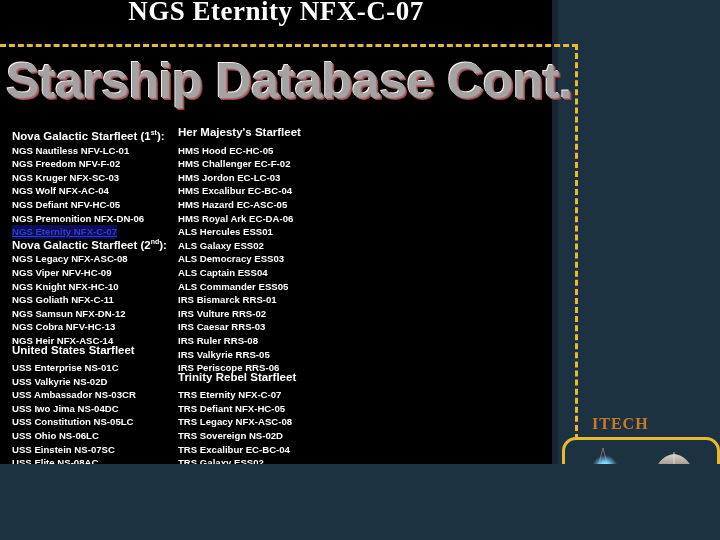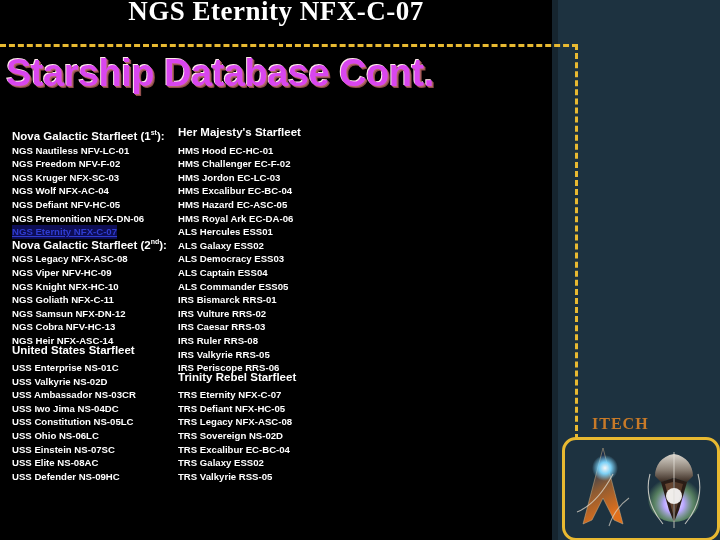--- a/index.html
+++ b/index.html
@@ -13,21 +13,21 @@
     overflow: hidden;
     font-family: "Liberation Sans", sans-serif;
     position: relative;
   }
 
   
   #slide {
     position: absolute;
     left: 0; top: 0;
     width: 720px;
-    height: 540px;
+    height: 464px;
     background: #1d3240;
     overflow: hidden;
   }
 
   
   .seam {
     position: absolute;
     left: 552px; top: 0;
     width: 6px; height: 540px;
     background: #16252f;
@@ -73,23 +73,23 @@
     width: 0;
     height: 396px;
     border-left: 3px dashed #e8b931;
   }
 
   
   .main-heading {
     position: absolute;
     left: 6px; top: 52px;
     width: 552px;
-    font-size: 38px;
-    font-weight: bold;
-    color: #d946ef;
+    font-size: 50px;
+    font-weight: bold;
+    color: #a3a3a3;
     letter-spacing: -0.5px;
     text-shadow:
        1px 1px 0 #b46a6a,
        2px 2px 0 #8e4a4a,
       -1px -1px 0 #ffe9e9;
     white-space: nowrap;
   }
 
   
   .col {
@@ -193,21 +193,21 @@
       <div class="ship-row"><span class="ship">USS Ambassador NS-03CR</span></div>
       <div class="ship-row"><span class="ship">USS Iwo Jima NS-04DC</span></div>
       <div class="ship-row"><span class="ship">USS Constitution NS-05LC</span></div>
       <div class="ship-row"><span class="ship">USS Ohio NS-06LC</span></div>
       <div class="ship-row"><span class="ship">USS Einstein NS-07SC</span></div>
       <div class="ship-row"><span class="ship">USS Elite NS-08AC</span></div>
       <div class="ship-row"><span class="ship">USS Defender NS-09HC</span></div>
     </div>
   <div class="col col-right" id="col-right">
       <div class="fleet-head ship-row">Her Majesty's Starfleet</div>
-      <div class="ship-row"><span class="ship">HMS Hood EC-HC-01</span></div>
+      <div class="ship-row"><span class="ship">HMS Hood EC-HC-05</span></div>
       <div class="ship-row"><span class="ship">HMS Challenger EC-F-02</span></div>
       <div class="ship-row"><span class="ship">HMS Jordon EC-LC-03</span></div>
       <div class="ship-row"><span class="ship">HMS Excalibur EC-BC-04</span></div>
       <div class="ship-row"><span class="ship">HMS Hazard EC-ASC-05</span></div>
       <div class="ship-row"><span class="ship">HMS Royal Ark EC-DA-06</span></div>
       <div class="ship-row"><span class="ship">ALS Hercules ESS01</span></div>
       <div class="ship-row"><span class="ship">ALS Galaxy ESS02</span></div>
       <div class="ship-row"><span class="ship">ALS Democracy ESS03</span></div>
       <div class="ship-row"><span class="ship">ALS Captain ESS04</span></div>
       <div class="ship-row"><span class="ship">ALS Commander ESS05</span></div>

